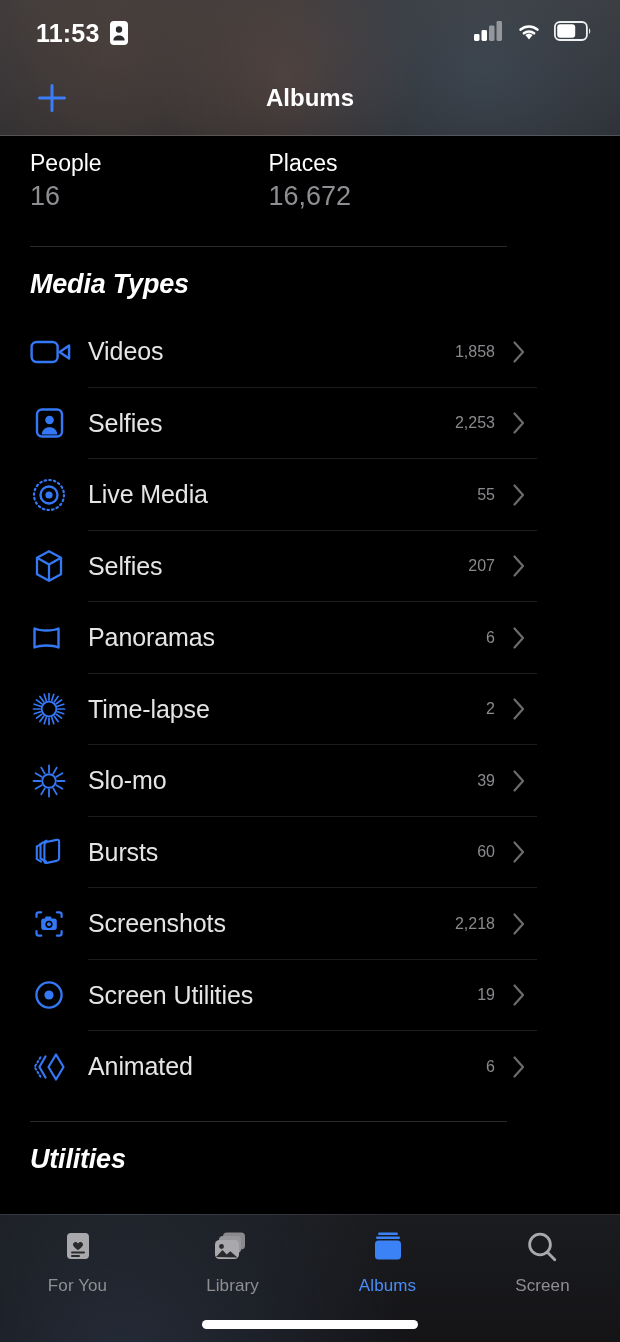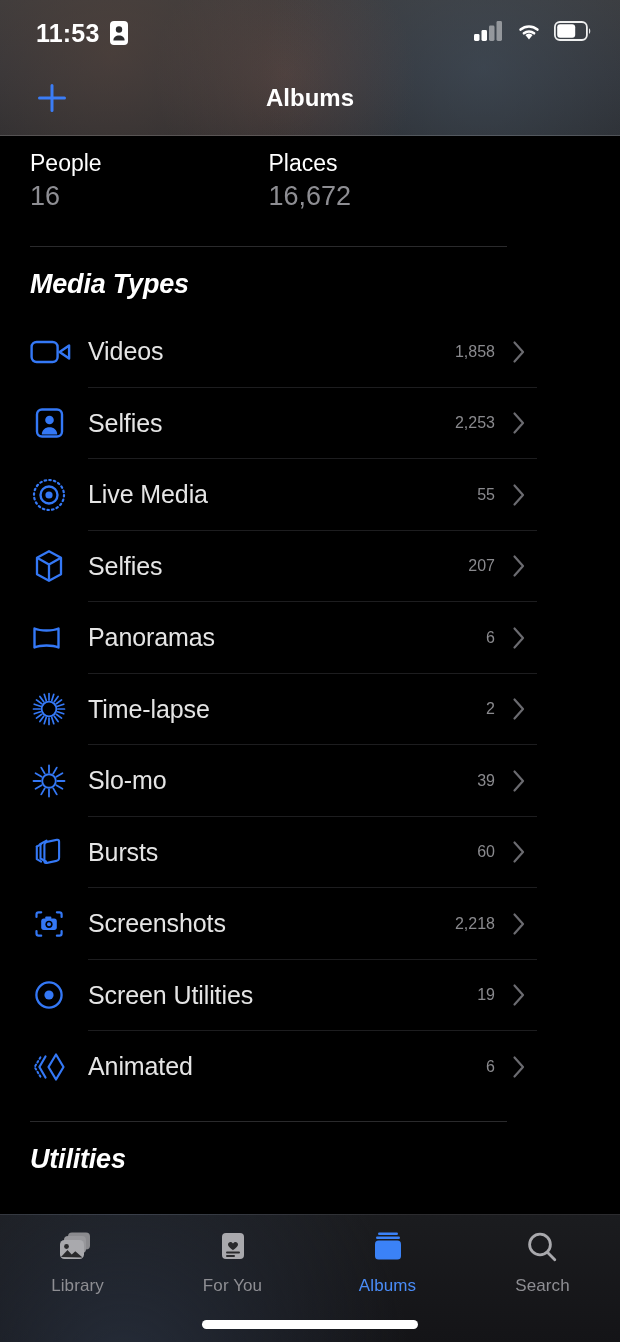--- a/index.html
+++ b/index.html
@@ -426,59 +426,59 @@
       <div class="section-title">Utilities</div>
     </div>
 
   </div>
 
   <div class="tabbar">
 
     <div class="tab">
       <div class="tab-icon">
         <svg width="44" height="40" viewBox="0 0 44 40">
+          <rect x="11" y="4" width="22" height="26" rx="4" fill="#a9a9ad"></rect>
+          <path d="M22 14.6c-1.3-2.6-5-1.9-5 1 0 2.2 3 4.2 5 5.6 2-1.4 5-3.4 5-5.6 0-2.9-3.7-3.6-5-1z" fill="#2a2a2c"></path>
+          <rect x="15" y="22.4" width="14" height="2.1" rx="1" fill="#2a2a2c"></rect>
+          <rect x="15" y="26" width="9" height="2.1" rx="1" fill="#2a2a2c"></rect>
+        </svg>
+      </div>
+      <div class="tab-label">For You</div>
+    </div>
+
+    <div class="tab">
+      <div class="tab-icon">
+        <svg width="44" height="40" viewBox="0 0 44 40">
           <rect x="12" y="3.5" width="22" height="17" rx="4" fill="#8a8a8e"></rect>
           <rect x="8" y="7" width="22" height="17" rx="4" fill="#97979b"></rect>
           <rect x="4" y="11" width="24" height="19" rx="4.5" fill="#a9a9ad"></rect>
           <circle cx="10.5" cy="17.5" r="2.4" fill="#2a2a2c"></circle>
           <path d="M5 28l6.5-7 4.2 4.6 3.6-3.4 7.2 6.4z" fill="#2a2a2c"></path>
         </svg>
       </div>
       <div class="tab-label">Library</div>
-    </div>
-
-    <div class="tab">
-      <div class="tab-icon">
-        <svg width="44" height="40" viewBox="0 0 44 40">
-          <rect x="11" y="4" width="22" height="26" rx="4" fill="#a9a9ad"></rect>
-          <path d="M22 14.6c-1.3-2.6-5-1.9-5 1 0 2.2 3 4.2 5 5.6 2-1.4 5-3.4 5-5.6 0-2.9-3.7-3.6-5-1z" fill="#2a2a2c"></path>
-          <rect x="15" y="22.4" width="14" height="2.1" rx="1" fill="#2a2a2c"></rect>
-          <rect x="15" y="26" width="9" height="2.1" rx="1" fill="#2a2a2c"></rect>
-        </svg>
-      </div>
-      <div class="tab-label">For You</div>
     </div>
 
     <div class="tab active">
       <div class="tab-icon">
         <svg width="44" height="40" viewBox="0 0 44 40">
           <rect x="12" y="3.5" width="20" height="2.4" rx="1.2" fill="#3b82f7"></rect>
           <rect x="10" y="7.6" width="24" height="2.4" rx="1.2" fill="#3b82f7"></rect>
           <rect x="9" y="11.6" width="26" height="19" rx="3.6" fill="#3b82f7"></rect>
         </svg>
       </div>
       <div class="tab-label">Albums</div>
     </div>
 
     <div class="tab">
       <div class="tab-icon">
         <svg width="44" height="40" viewBox="0 0 44 40">
           <circle cx="19" cy="15.5" r="10.4" fill="none" stroke="#a9a9ad" stroke-width="2.8"></circle>
           <path d="M26.6 23.4l7.2 7.4" stroke="#a9a9ad" stroke-width="2.8" stroke-linecap="round"></path>
         </svg>
       </div>
-      <div class="tab-label">Search</div>
+      <div class="tab-label">Screen</div>
     </div>
 
     <div class="home-indicator"></div>
   </div>
 
 </div>
 
 </body></html>

